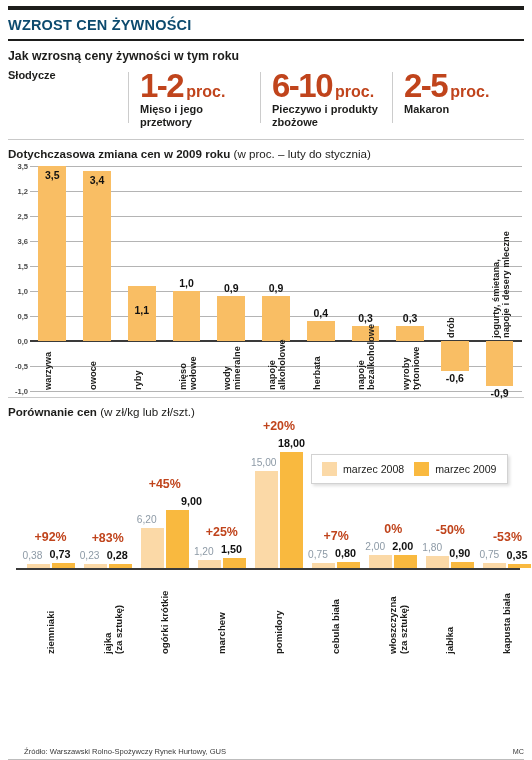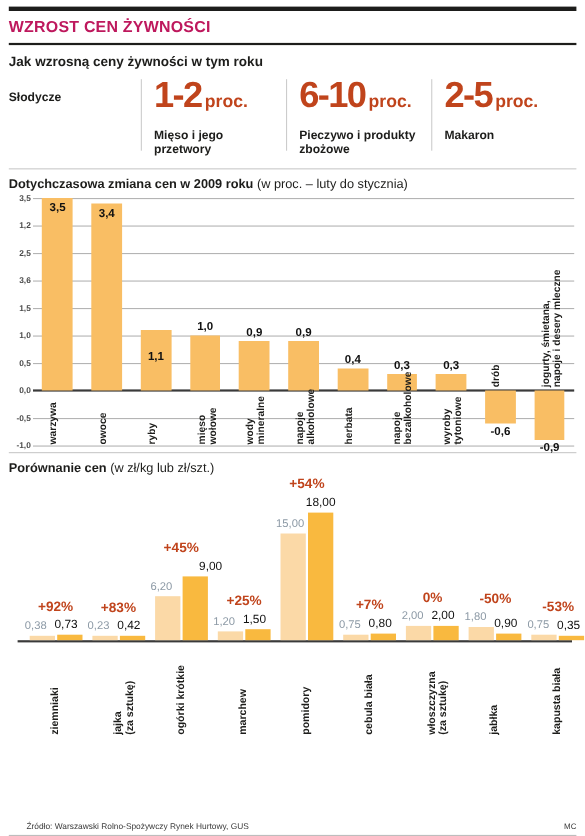--- a/index.html
+++ b/index.html
@@ -17,21 +17,21 @@
   }
 
   .page { width: 532px; height: 760px; position: relative; padding: 0 8px; }
 
   
   .rule-top {
     height: 4px; background: #1d1d1b; margin: 6px 0 0 0;
   }
   .title-bar { padding: 7px 0 6px 0; }
   .title {
-    color: #be185d;
+    color: #0c4a6e;
     font-size: 14.5px; font-weight: bold;
     letter-spacing: .2px;
   }
   .rule-thin { height: 2px; background: #1d1d1b; }
   .rule-hair { height: 1px; background: #c9c9c9; }
 
   .subhead {
     font-size: 12.3px; font-weight: bold; color: #1d1d1b;
     padding: 8px 0 4px 0;
   }
@@ -52,21 +52,21 @@
   .fc-num {
     color: #c0441c; font-size: 33px; font-weight: bold;
     line-height: 1.02; letter-spacing: -1.5px; white-space: nowrap;
   }
   .fc-unit {
     font-size: 16px; font-weight: bold; letter-spacing: 0;
     margin-left: 3px;
   }
   .fc-label {
     font-size: 11px; font-weight: bold; color: #1d1d1b;
-    line-height: 1.18; margin-top: 14px;
+    line-height: 1.18; margin-top: 0;
   }
 
   
   .sect-head {
     font-size: 11.6px; color: #1d1d1b; padding: 7px 0 2px 0;
   }
   .sect-head b { font-weight: bold; }
   .sect-head span.norm { font-weight: normal; }
 
   
@@ -106,21 +106,21 @@
     position: absolute; left: 8px; right: 4px; height: 2px; background: #3a3a3a;
   }
   .c2-bar { position: absolute; }
   .c2-bar.y08 { background: #fbd9a7; }
   .c2-bar.y09 { background: #f9b93f; }
   .c2-v08 {
     position: absolute; font-size: 10.2px; color: #8d9aa6; font-weight: normal;
     white-space: nowrap;
   }
   .c2-v09 {
-    position: absolute; font-size: 10.8px; color: #111; font-weight: normal;
+    position: absolute; font-size: 10.8px; color: #111; font-weight: bold;
     white-space: nowrap;
   }
   .c2-pct {
     position: absolute; font-size: 12.4px; font-weight: bold; color: #c0441c;
     white-space: nowrap; text-align: center;
   }
   .c2-cat {
     position: absolute; font-size: 9.6px; font-weight: bold; color: #1d1d1b;
     writing-mode: vertical-rl; transform: rotate(180deg);
     line-height: 1.1; white-space: pre;
@@ -267,41 +267,41 @@
     <div id="c2plot">
         <div class="c2-bar y08" style="left: 18.5556px; width: 23px; top: 142px; height: 4px;"></div>
         <div class="c2-bar y09" style="left: 43.5556px; width: 23px; top: 141.296px; height: 4.70444px;"></div>
         <div class="c2-v08" style="left: 14.5556px; top: 128px;">0,38</div>
         <div class="c2-v09" style="left: 41.5556px; top: 126.296px;">0,73</div>
         <div class="c2-pct" style="left: 6.55556px; width: 72px; top: 108.296px;">+92%</div>
         <div class="c2-cat" style="left: 37.5556px; top: 150px; height: 82px;">ziemniaki</div>
         <div class="c2-bar y08" style="left: 75.6667px; width: 23px; top: 142px; height: 4px;"></div>
         <div class="c2-bar y09" style="left: 100.667px; width: 23px; top: 142px; height: 4px;"></div>
         <div class="c2-v08" style="left: 71.6667px; top: 128px;">0,23</div>
-        <div class="c2-v09" style="left: 98.6667px; top: 127px;">0,42</div>
+        <div class="c2-v09" style="left: 98.6667px; top: 127px;">0,28</div>
         <div class="c2-pct" style="left: 63.6667px; width: 72px; top: 109px;">+83%</div>
         <div class="c2-cat" style="left: 94.6667px; top: 150px; height: 82px;">jajka
 (za sztukę)</div>
         <div class="c2-bar y08" style="left: 132.778px; width: 23px; top: 106.044px; height: 39.9556px;"></div>
         <div class="c2-bar y09" style="left: 157.778px; width: 23px; top: 88px; height: 58px;"></div>
         <div class="c2-v08" style="left: 128.778px; top: 92.0444px;">6,20</div>
         <div class="c2-v09" style="left: 161px; top: 73px; margin-left: 12px;">9,00</div>
         <div class="c2-pct" style="left: 120.778px; width: 72px; top: 55px;">+45%</div>
         <div class="c2-cat" style="left: 151.778px; top: 150px; height: 82px;">ogórki krótkie</div>
         <div class="c2-bar y08" style="left: 189.889px; width: 23px; top: 138.267px; height: 7.73333px;"></div>
         <div class="c2-bar y09" style="left: 214.889px; width: 23px; top: 136.333px; height: 9.66667px;"></div>
         <div class="c2-v08" style="left: 185.889px; top: 124.267px;">1,20</div>
         <div class="c2-v09" style="left: 212.889px; top: 121.333px;">1,50</div>
         <div class="c2-pct" style="left: 177.889px; width: 72px; top: 103.333px;">+25%</div>
         <div class="c2-cat" style="left: 208.889px; top: 150px; height: 82px;">marchew</div>
         <div class="c2-bar y08" style="left: 247px; width: 23px; top: 49.3333px; height: 96.6667px;"></div>
         <div class="c2-bar y09" style="left: 272px; width: 23px; top: 30px; height: 116px;"></div>
         <div class="c2-v08" style="left: 243px; top: 35.3333px;">15,00</div>
         <div class="c2-v09" style="left: 270px; top: 15px;">18,00</div>
-        <div class="c2-pct" style="left: 235px; width: 72px; top: -3px;">+54%</div>
+        <div class="c2-pct" style="left: 235px; width: 72px; top: -3px;">+20%</div>
         <div class="c2-cat" style="left: 266px; top: 150px; height: 82px;">pomidory</div>
         <div class="c2-bar y08" style="left: 304.111px; width: 23px; top: 141.167px; height: 4.83333px;"></div>
         <div class="c2-bar y09" style="left: 329.111px; width: 23px; top: 140.844px; height: 5.15556px;"></div>
         <div class="c2-v08" style="left: 300.111px; top: 127.167px;">0,75</div>
         <div class="c2-v09" style="left: 327.111px; top: 125.844px;">0,80</div>
         <div class="c2-pct" style="left: 292.111px; width: 72px; top: 107.844px;">+7%</div>
         <div class="c2-cat" style="left: 323.111px; top: 150px; height: 82px;">cebula biała</div>
         <div class="c2-bar y08" style="left: 361.222px; width: 23px; top: 133.111px; height: 12.8889px;"></div>
         <div class="c2-bar y09" style="left: 386.222px; width: 23px; top: 133.111px; height: 12.8889px;"></div>
         <div class="c2-v08" style="left: 357.222px; top: 119.111px;">2,00</div>
@@ -315,20 +315,30 @@
         <div class="c2-v09" style="left: 441.333px; top: 125.2px;">0,90</div>
         <div class="c2-pct" style="left: 406.333px; width: 72px; top: 101.4px;">-50%</div>
         <div class="c2-cat" style="left: 437.333px; top: 150px; height: 82px;">jabłka</div>
         <div class="c2-bar y08" style="left: 475.444px; width: 23px; top: 141.167px; height: 4.83333px;"></div>
         <div class="c2-bar y09" style="left: 500.444px; width: 23px; top: 142px; height: 4px;"></div>
         <div class="c2-v08" style="left: 471.444px; top: 127.167px;">0,75</div>
         <div class="c2-v09" style="left: 498.444px; top: 127px;">0,35</div>
         <div class="c2-pct" style="left: 463.444px; width: 72px; top: 108.167px;">-53%</div>
         <div class="c2-cat" style="left: 494.444px; top: 150px; height: 82px;">kapusta biała</div>
       </div>
+    <div class="legend" id="c2legend" style="left:303px; top:32px;">
+      <div class="lg-item">
+        <span class="lg-sw a"></span>
+        <span class="lg-tx">marzec 2008</span>
+      </div>
+      <div class="lg-item">
+        <span class="lg-sw b"></span>
+        <span class="lg-tx">marzec 2009</span>
+      </div>
+    </div>
   </div>
 
   <div class="footer">
     <div class="foot-row">
       <span class="src">Źródło: Warszawski Rolno-Spożywczy Rynek Hurtowy, GUS</span>
       <span class="credit">MC</span>
     </div>
     <div class="foot-rule"></div>
   </div>
 

